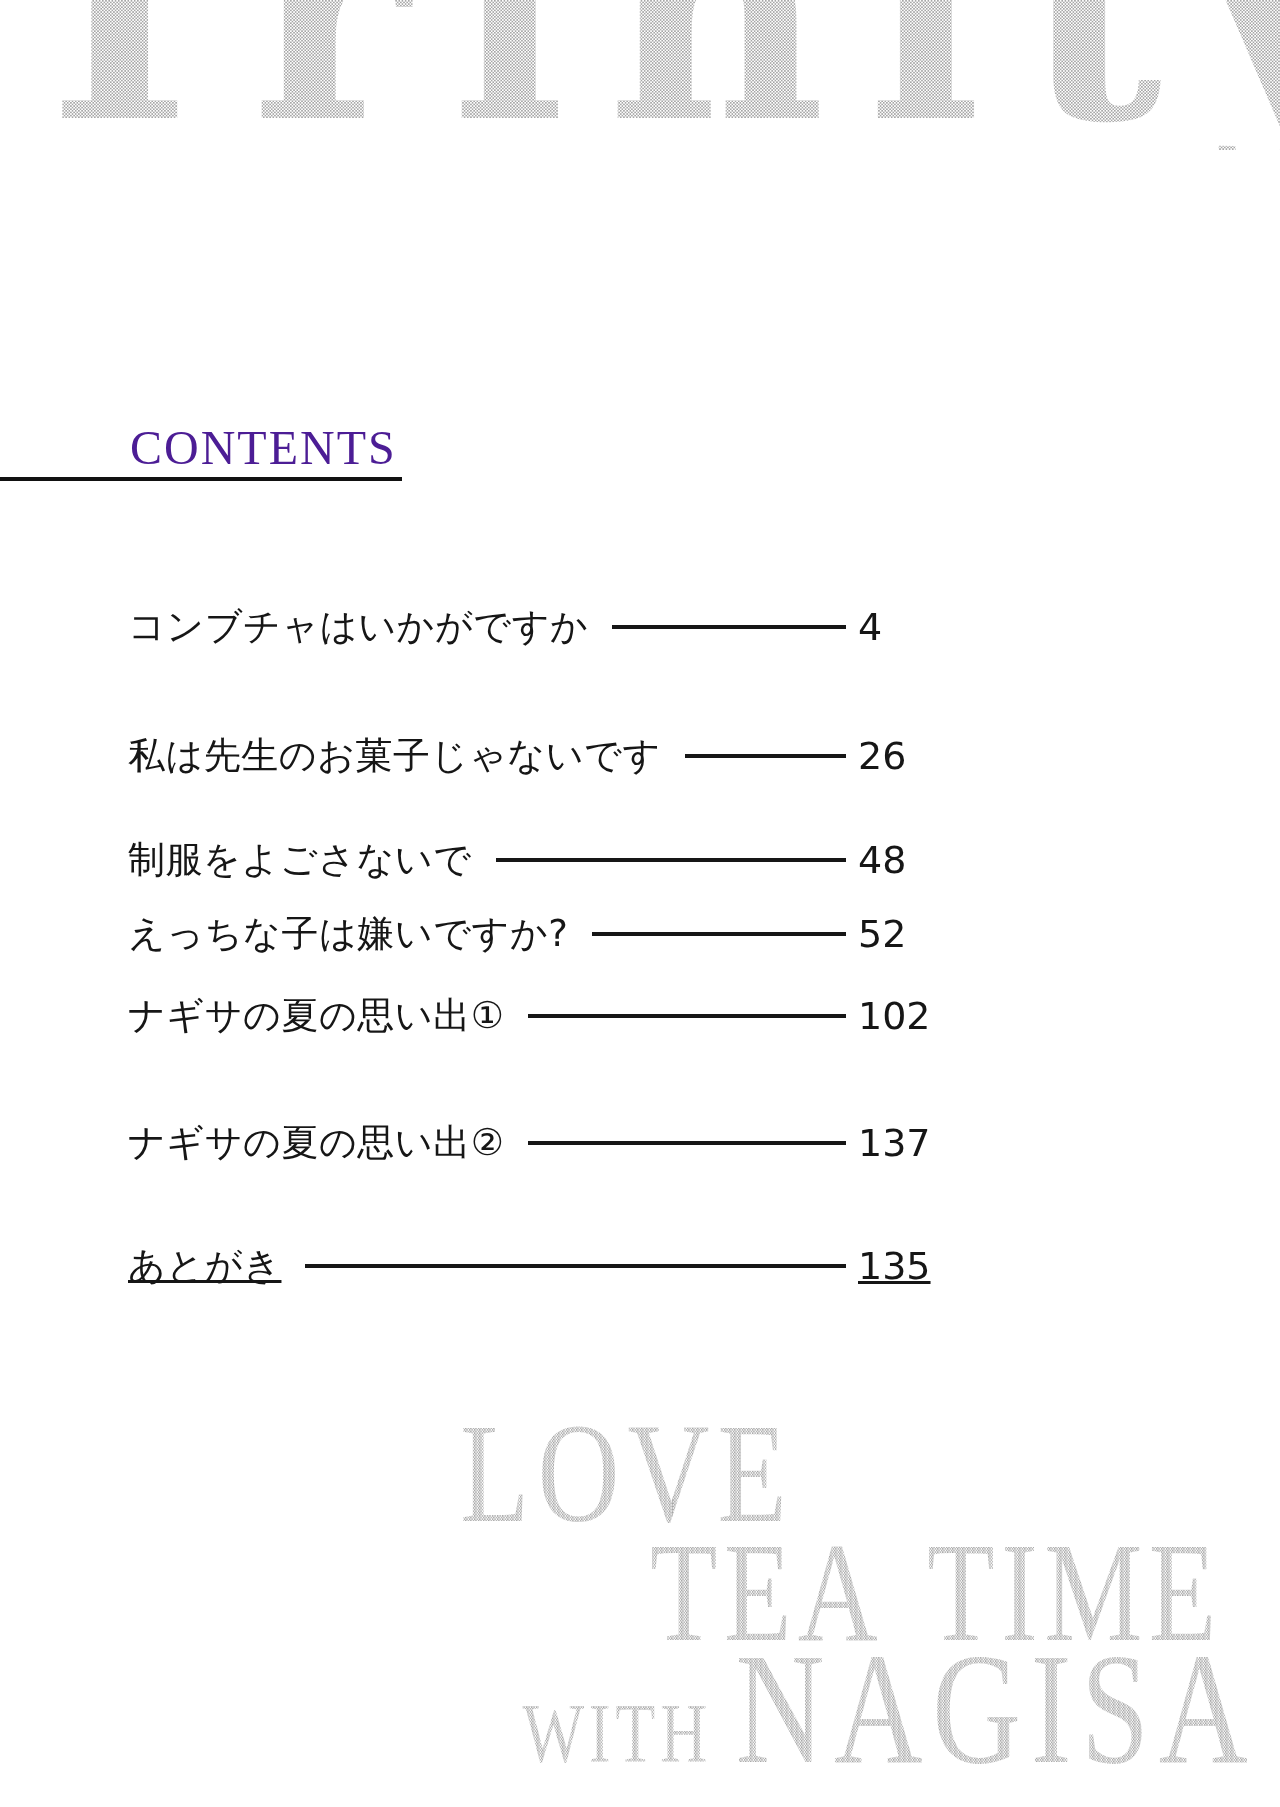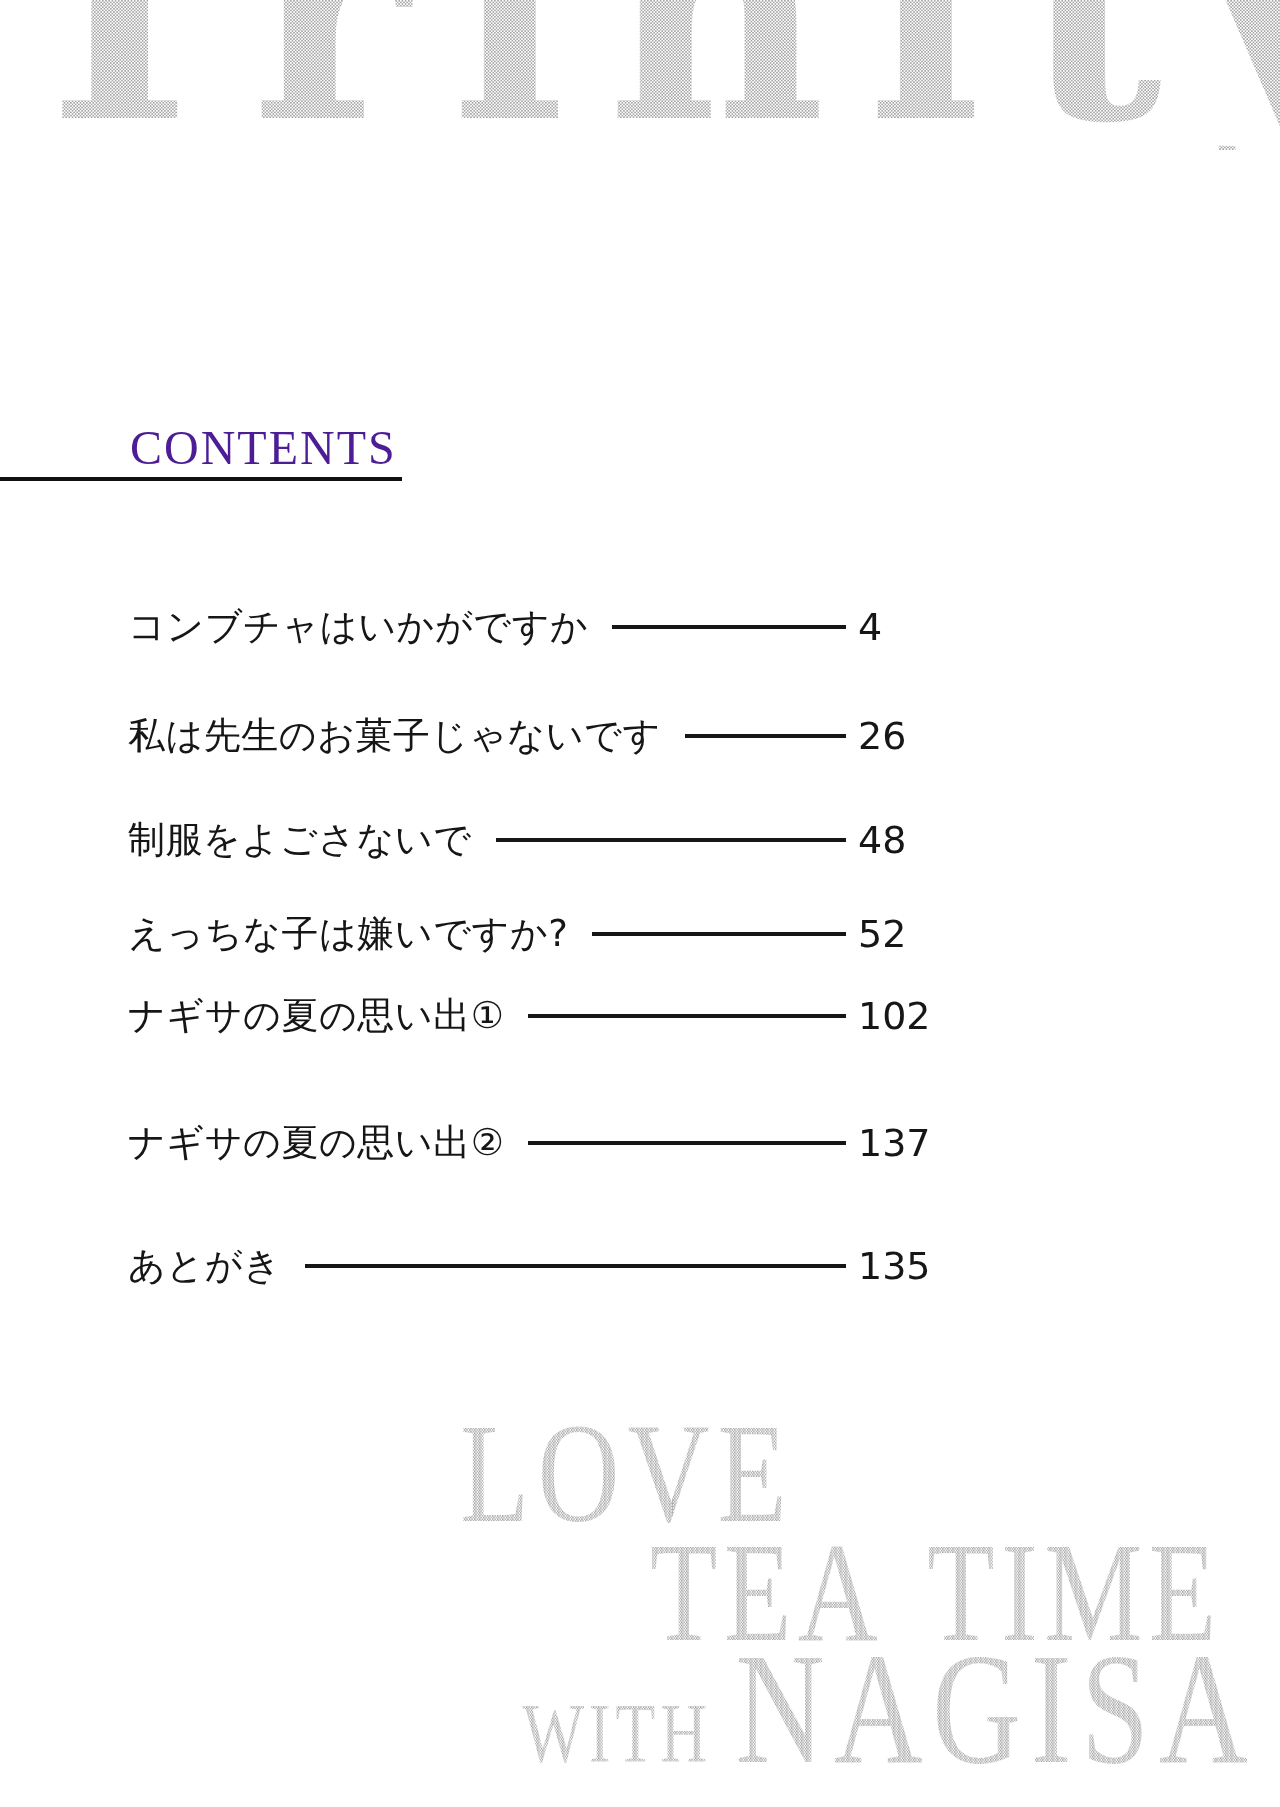--- a/index.html
+++ b/index.html
@@ -141,46 +141,46 @@
 
   <div class="heading">CONTENTS</div>
   <div class="heading-rule"></div>
 
   <div id="toc">
       <div class="toc-row" style="top: 599px; justify-content: flex-end;">
         <span class="toc-label">コンブチャはいかがですか</span>
         <div class="toc-leader"></div>
         <span class="toc-num">4</span>
       </div>
-      <div class="toc-row" style="top: 708px;">
+      <div class="toc-row" style="top: 728px;">
         <span class="toc-label">私は先生のお菓子じゃないです</span>
         <div class="toc-leader"></div>
         <span class="toc-num">26</span>
       </div>
-      <div class="toc-row" style="top: 812px;">
+      <div class="toc-row" style="top: 832px;">
         <span class="toc-label">制服をよごさないで</span>
         <div class="toc-leader"></div>
         <span class="toc-num">48</span>
       </div>
       <div class="toc-row" style="top: 906px;">
         <span class="toc-label">えっちな子は嫌いですか?</span>
         <div class="toc-leader"></div>
         <span class="toc-num">52</span>
       </div>
       <div class="toc-row" style="top: 988px;">
         <span class="toc-label">ナギサの夏の思い出①</span>
         <div class="toc-leader"></div>
         <span class="toc-num">102</span>
       </div>
       <div class="toc-row" style="top: 1115px;">
         <span class="toc-label">ナギサの夏の思い出②</span>
         <div class="toc-leader"></div>
         <span class="toc-num">137</span>
       </div>
-      <div class="toc-row" style="top: 1238px;">
+      <div class="toc-row" style="top: 1238px; text-decoration: underline;">
         <span class="toc-label">あとがき</span>
         <div class="toc-leader"></div>
         <span class="toc-num">135</span>
       </div>
     </div>
 
   <div class="foot-line foot-love halftone">LOVE</div>
   <div class="foot-line foot-teatime halftone">TEA TIME</div>
   <div class="foot-nagisa-row">
     <span class="foot-with halftone">WITH</span>

